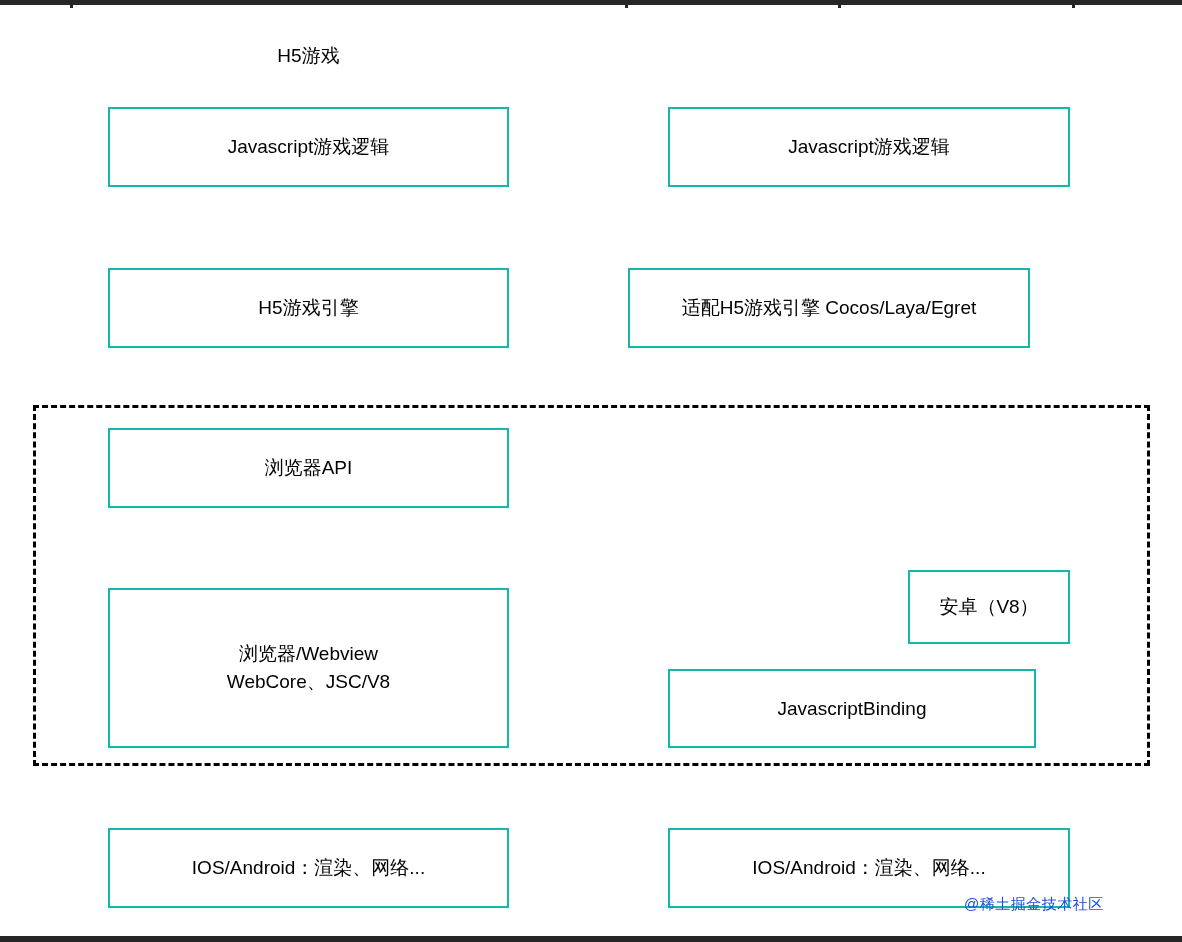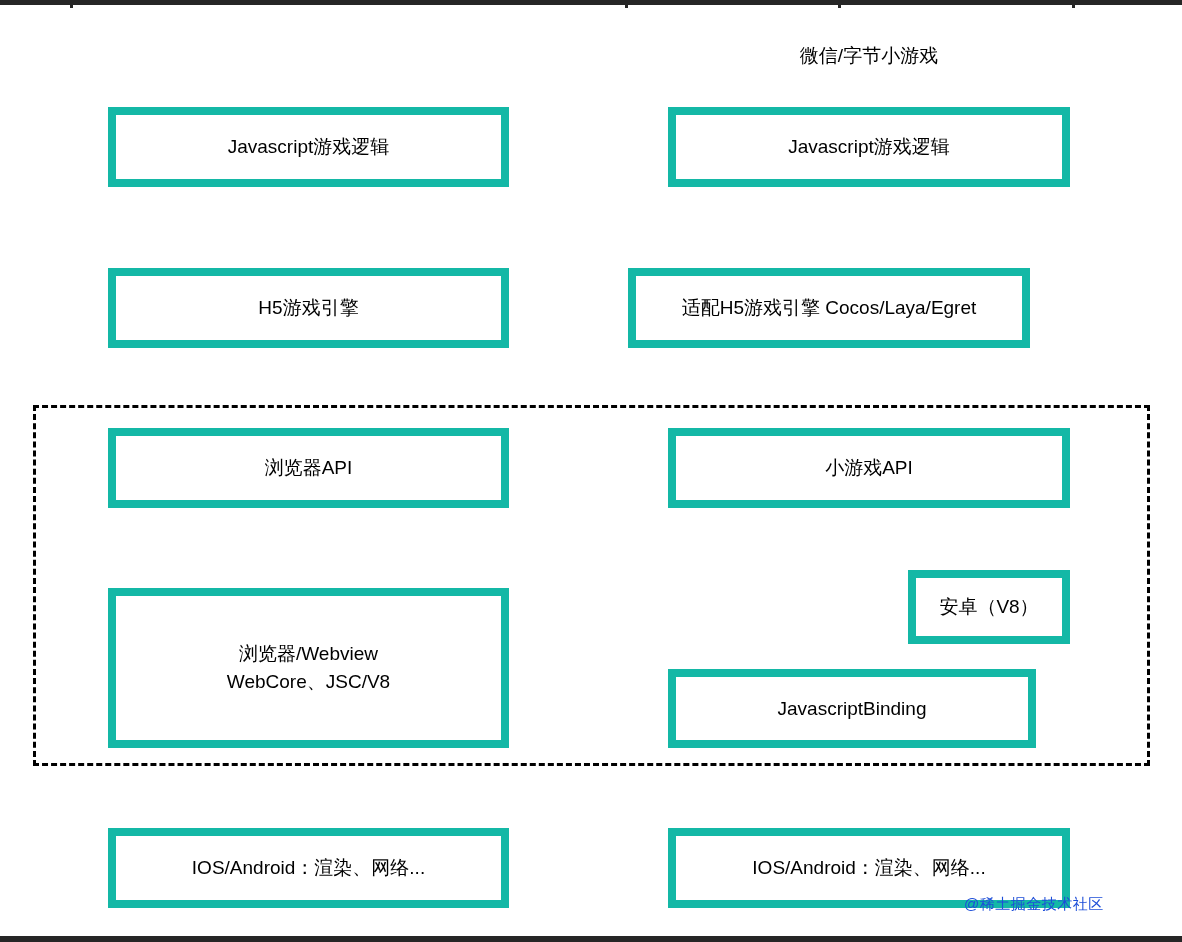--- a/index.html
+++ b/index.html
@@ -37,21 +37,21 @@
     position: absolute;
     text-align: center;
     font-size: 19px;
     line-height: 24px;
     color: #000;
     white-space: nowrap;
   }
   .node {
     position: absolute;
     box-sizing: border-box;
-    border: 8px solid #14b8a6;
+    border: 2px solid #14b8a6;
     background: #ffffff;
     display: flex;
     align-items: center;
     justify-content: center;
     text-align: center;
     font-size: 19px;
     line-height: 28px;
     color: #000000;
     padding: 2px 8px;
     white-space: pre-line;
@@ -74,41 +74,40 @@
 <body>
 
 <div id="canvas">
 
   <div class="edge-strip top"></div>
   <div class="edge-notch" style="left:70px;"></div>
   <div class="edge-notch" style="left:625px;"></div>
   <div class="edge-notch" style="left:838px;"></div>
   <div class="edge-notch" style="left:1072px;"></div>
 
+  <div class="col-title" style="left:108px; top:44px; width:401px;">H5游戏</div>
 
-  <div class="col-title" style="left:668px; top:44px; width:402px;">微信/字节小游戏</div>
 
   <div class="dashed-group" style="left:33px; top:405px; width:1117px; height:361px;"></div>
 
   <div class="node" style="left:108px; top:107px; width:401px; height:80px;">Javascript游戏逻辑</div>
 
   <div class="node" style="left:108px; top:268px; width:401px; height:80px;">H5游戏引擎</div>
 
   <div class="node" style="left:108px; top:428px; width:401px; height:80px;text-align:center;">浏览器API</div>
 
   <div class="node" style="left:108px; top:588px; width:401px; height:160px;">浏览器/Webview
 WebCore、JSC/V8</div>
 
   <div class="node" style="left:108px; top:828px; width:401px; height:80px;">IOS/Android：渲染、网络...</div>
 
   <div class="node" style="left:668px; top:107px; width:402px; height:80px;">Javascript游戏逻辑</div>
 
   <div class="node" style="left:628px; top:268px; width:402px; height:80px;">适配H5游戏引擎 Cocos/Laya/Egret</div>
 
-  <div class="node" style="left:668px; top:428px; width:402px; height:80px;">小游戏API</div>
 
 
   <div class="node" style="left:908px; top:570px; width:162px; height:74px;">安卓（V8）</div>
 
   <div class="node" style="left:668px; top:669px; width:368px; height:79px;">JavascriptBinding</div>
 
   <div class="node" style="left:668px; top:828px; width:402px; height:80px;">IOS/Android：渲染、网络...</div>
 
   <div class="watermark" style="left:964px; top:895px;">@稀土掘金技术社区</div>
 

